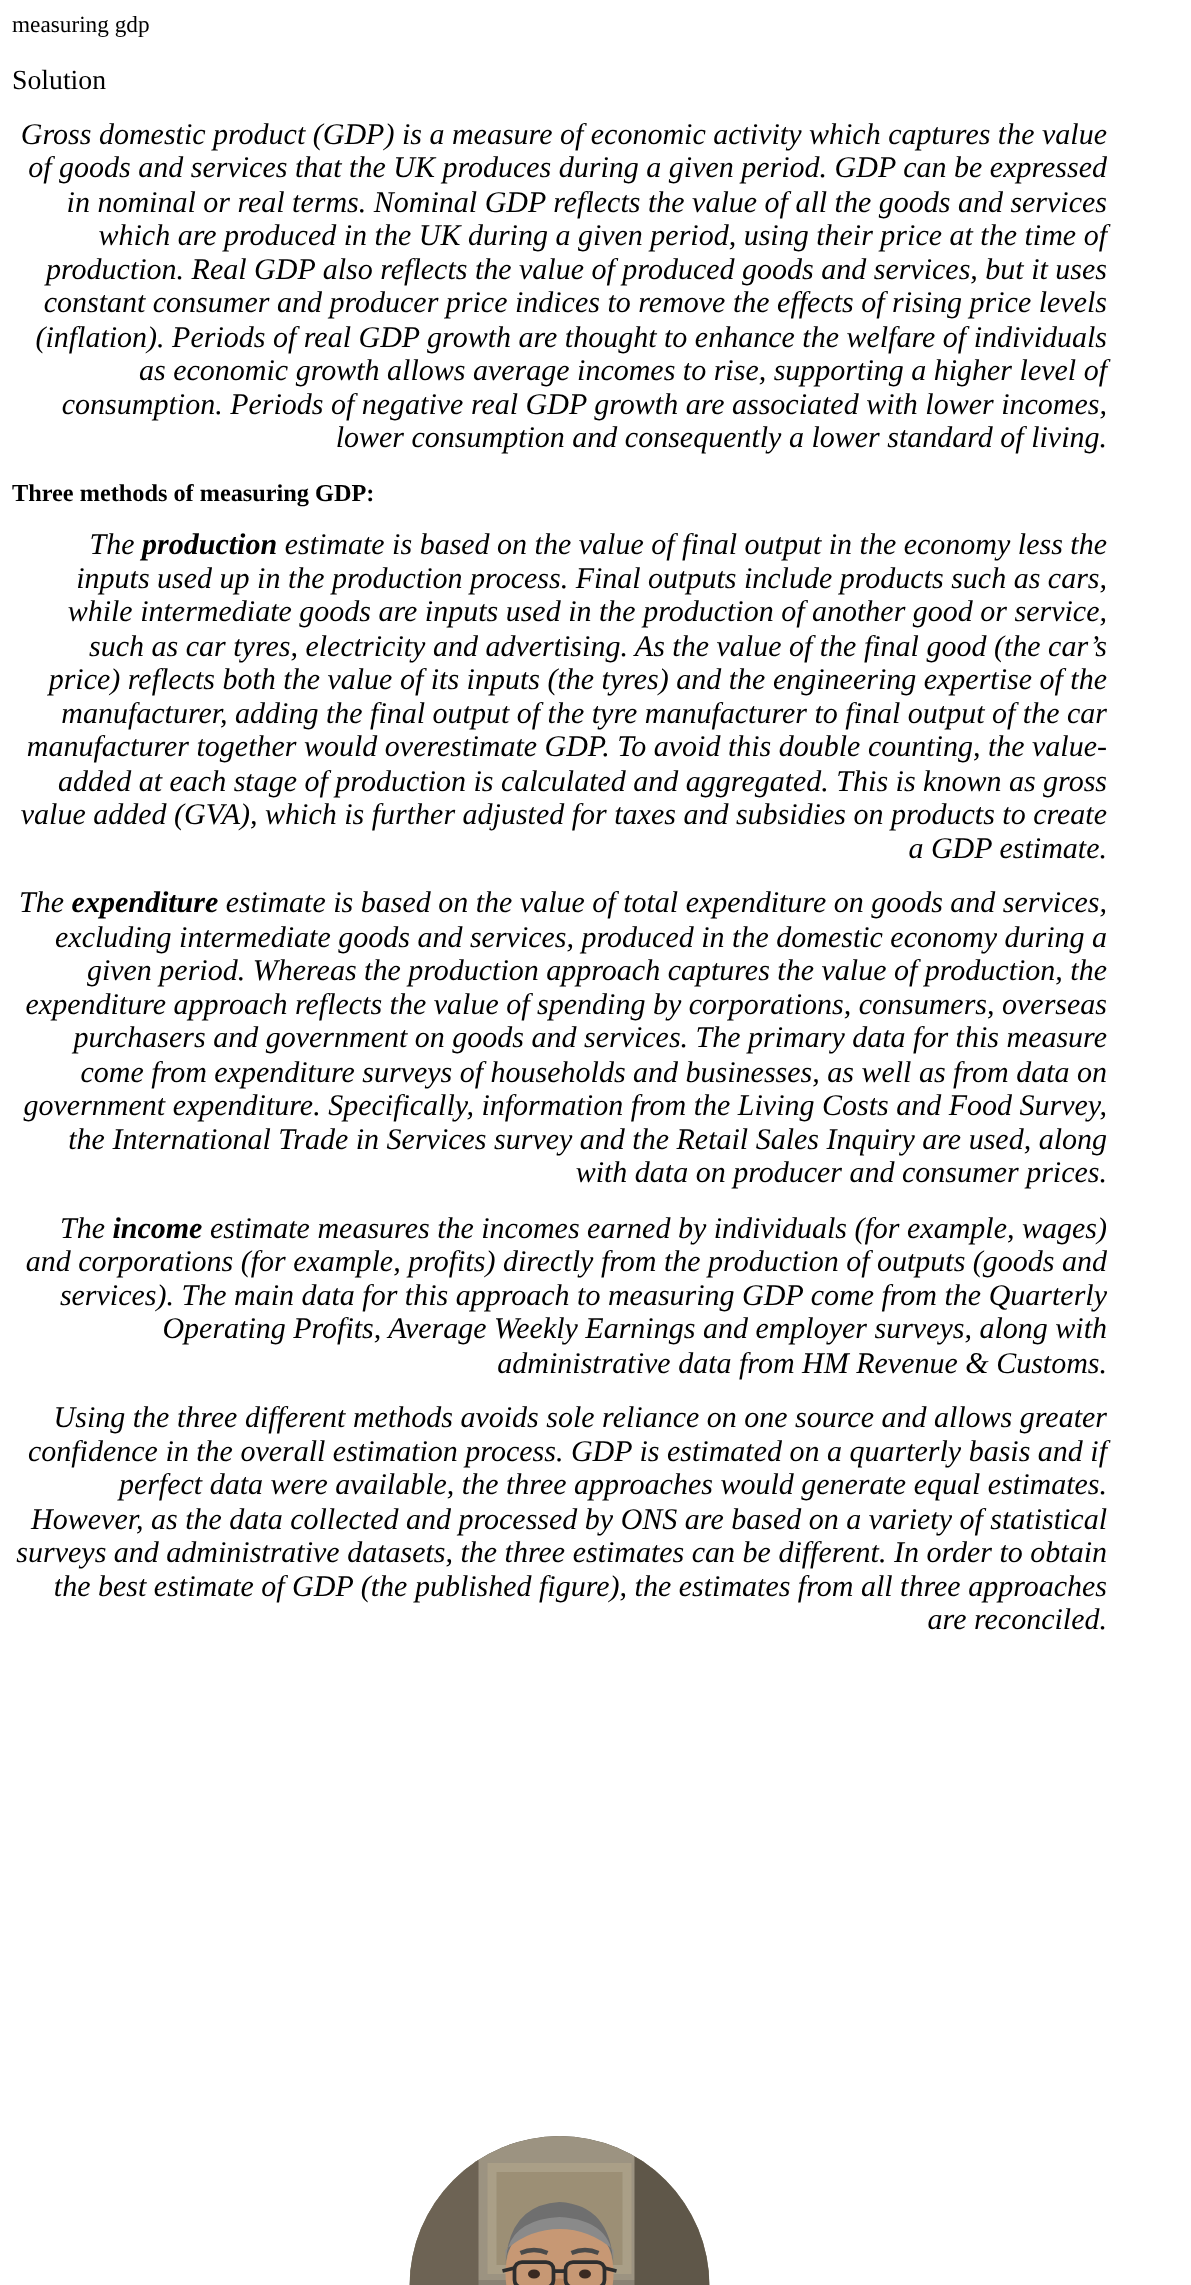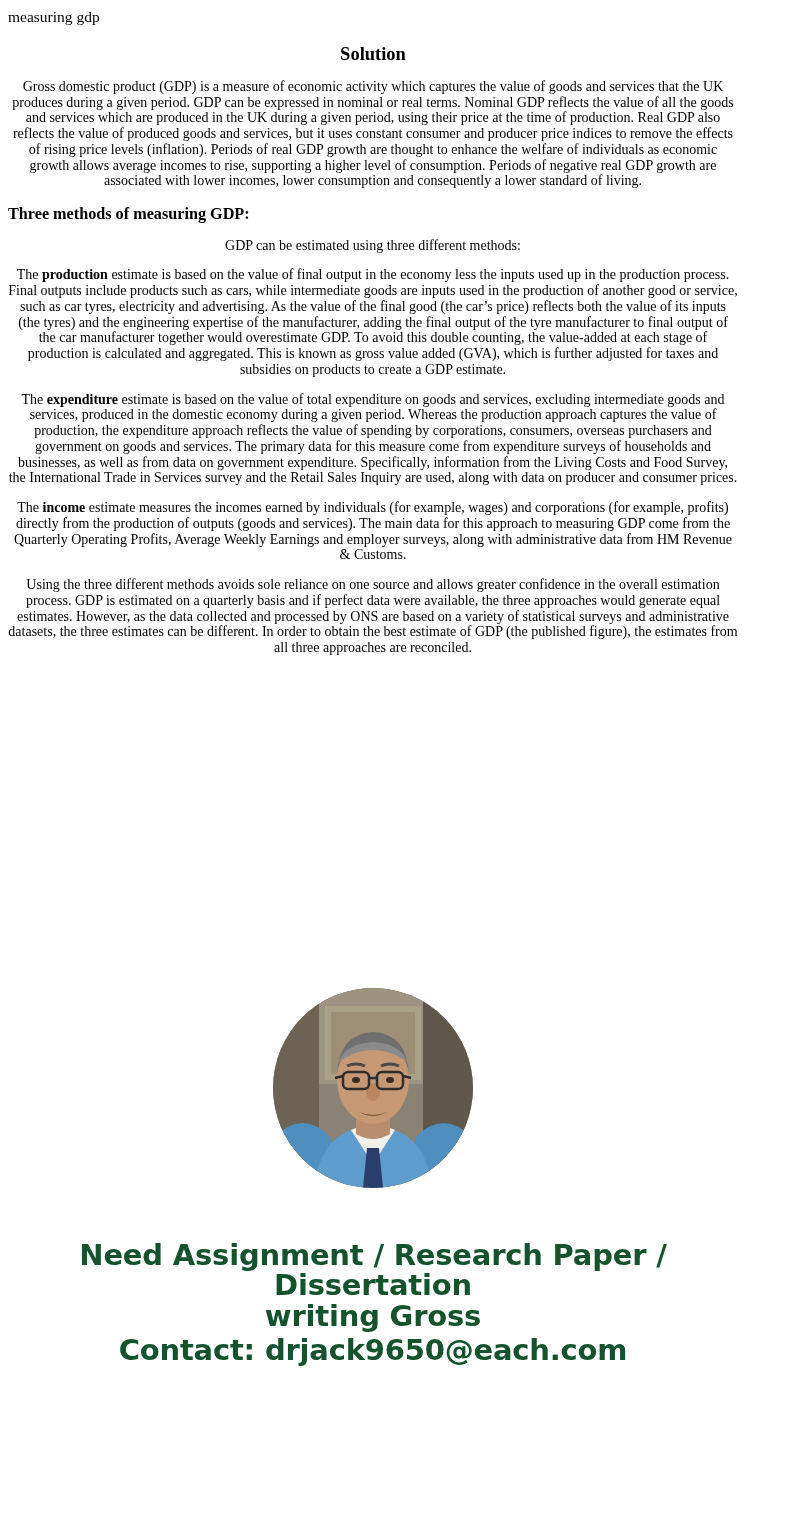--- a/index.html
+++ b/index.html
@@ -22,32 +22,32 @@
     position: relative;
   }
   .topline {
     font-size: 15.5px;
     margin: 0 0 0 0;
     padding: 0;
     line-height: 1.2;
   }
   h2.solution {
     font-size: 18.5px;
-    font-weight: bold;
+    font-weight: normal;
     margin: 16px 0 14px 0;
     padding: 0;
     line-height: 1.2;
-    text-align: center;
   }
   p.body {
     margin: 0 0 14px 0;
     padding: 0;
-    font-size: 14px;
+    font-size: 20px;
     line-height: 1.125;
-    text-align: center;
+    text-align: right;
+    font-style: italic;
   }
   p.body.lead {
     margin-bottom: 16px;
   }
   .strong {
     font-weight: bold;
   }
   h3.subhead {
     font-size: 16.2px;
     font-weight: bold;
@@ -100,21 +100,20 @@
 <div class="page">
 
   <p class="topline">measuring gdp</p>
 
   <h2 class="solution">Solution</h2>
 
   <p class="body lead">Gross domestic product (GDP) is a measure of economic activity which captures the value of goods and services that the UK produces during a given period. GDP can be expressed in nominal or real terms. Nominal GDP reflects the value of all the goods and services which are produced in the UK during a given period, using their price at the time of production. Real GDP also reflects the value of produced goods and services, but it uses constant consumer and producer price indices to remove the effects of rising price levels (inflation). Periods of real GDP growth are thought to enhance the welfare of individuals as economic growth allows average incomes to rise, supporting a higher level of consumption. Periods of negative real GDP growth are associated with lower incomes, lower consumption and consequently a lower standard of living.</p>
 
   <h3 class="subhead">Three methods of measuring GDP:</h3>
 
-  <p class="body">GDP can be estimated using three different methods:</p>
 
   <p class="body">
     <span>The </span><span class="strong">production</span><span> estimate is based on the value of final output in the economy less the inputs used up in the production process. Final outputs include products such as cars, while intermediate goods are inputs used in the production of another good or service, such as car tyres, electricity and advertising. As the value of the final good (the car’s price) reflects both the value of its inputs (the tyres) and the engineering expertise of the manufacturer, adding the final output of the tyre manufacturer to final output of the car manufacturer together would overestimate GDP. To avoid this double counting, the value-added at each stage of production is calculated and aggregated. This is known as gross value added (GVA), which is further adjusted for taxes and subsidies on products to create a GDP estimate.</span>
   </p>
 
   <p class="body">
     <span>The </span><span class="strong">expenditure</span><span> estimate is based on the value of total expenditure on goods and services, excluding intermediate goods and services, produced in the domestic economy during a given period. Whereas the production approach captures the value of production, the expenditure approach reflects the value of spending by corporations, consumers, overseas purchasers and government on goods and services. The primary data for this measure come from expenditure surveys of households and businesses, as well as from data on government expenditure. Specifically, information from the Living Costs and Food Survey, the International Trade in Services survey and the Retail Sales Inquiry are used, along with data on producer and consumer prices.</span>
   </p>
 
   <p class="body">

